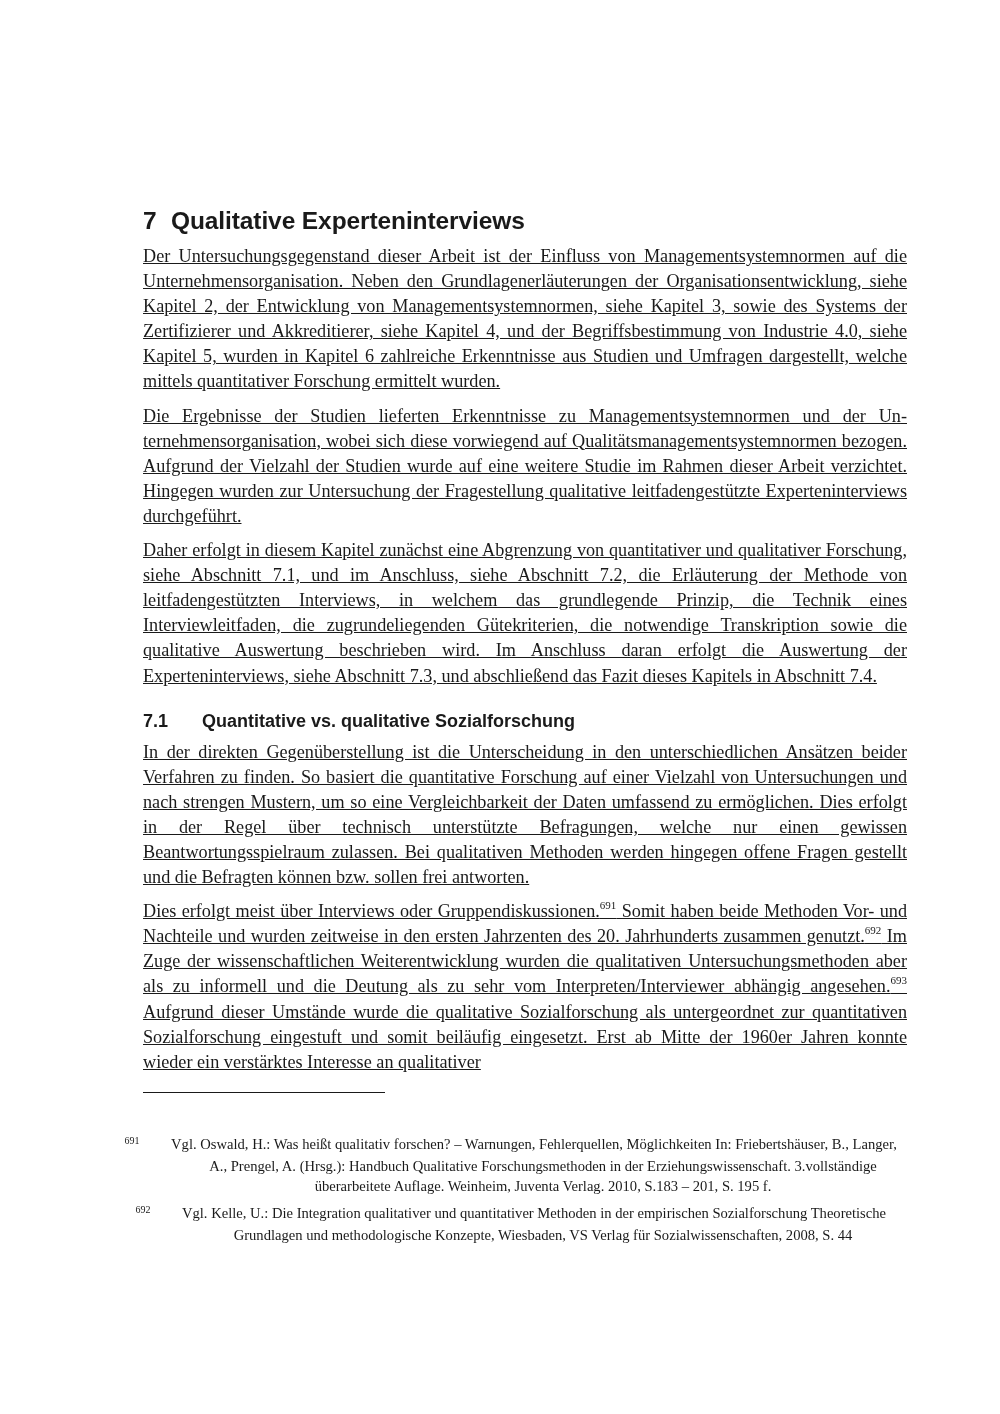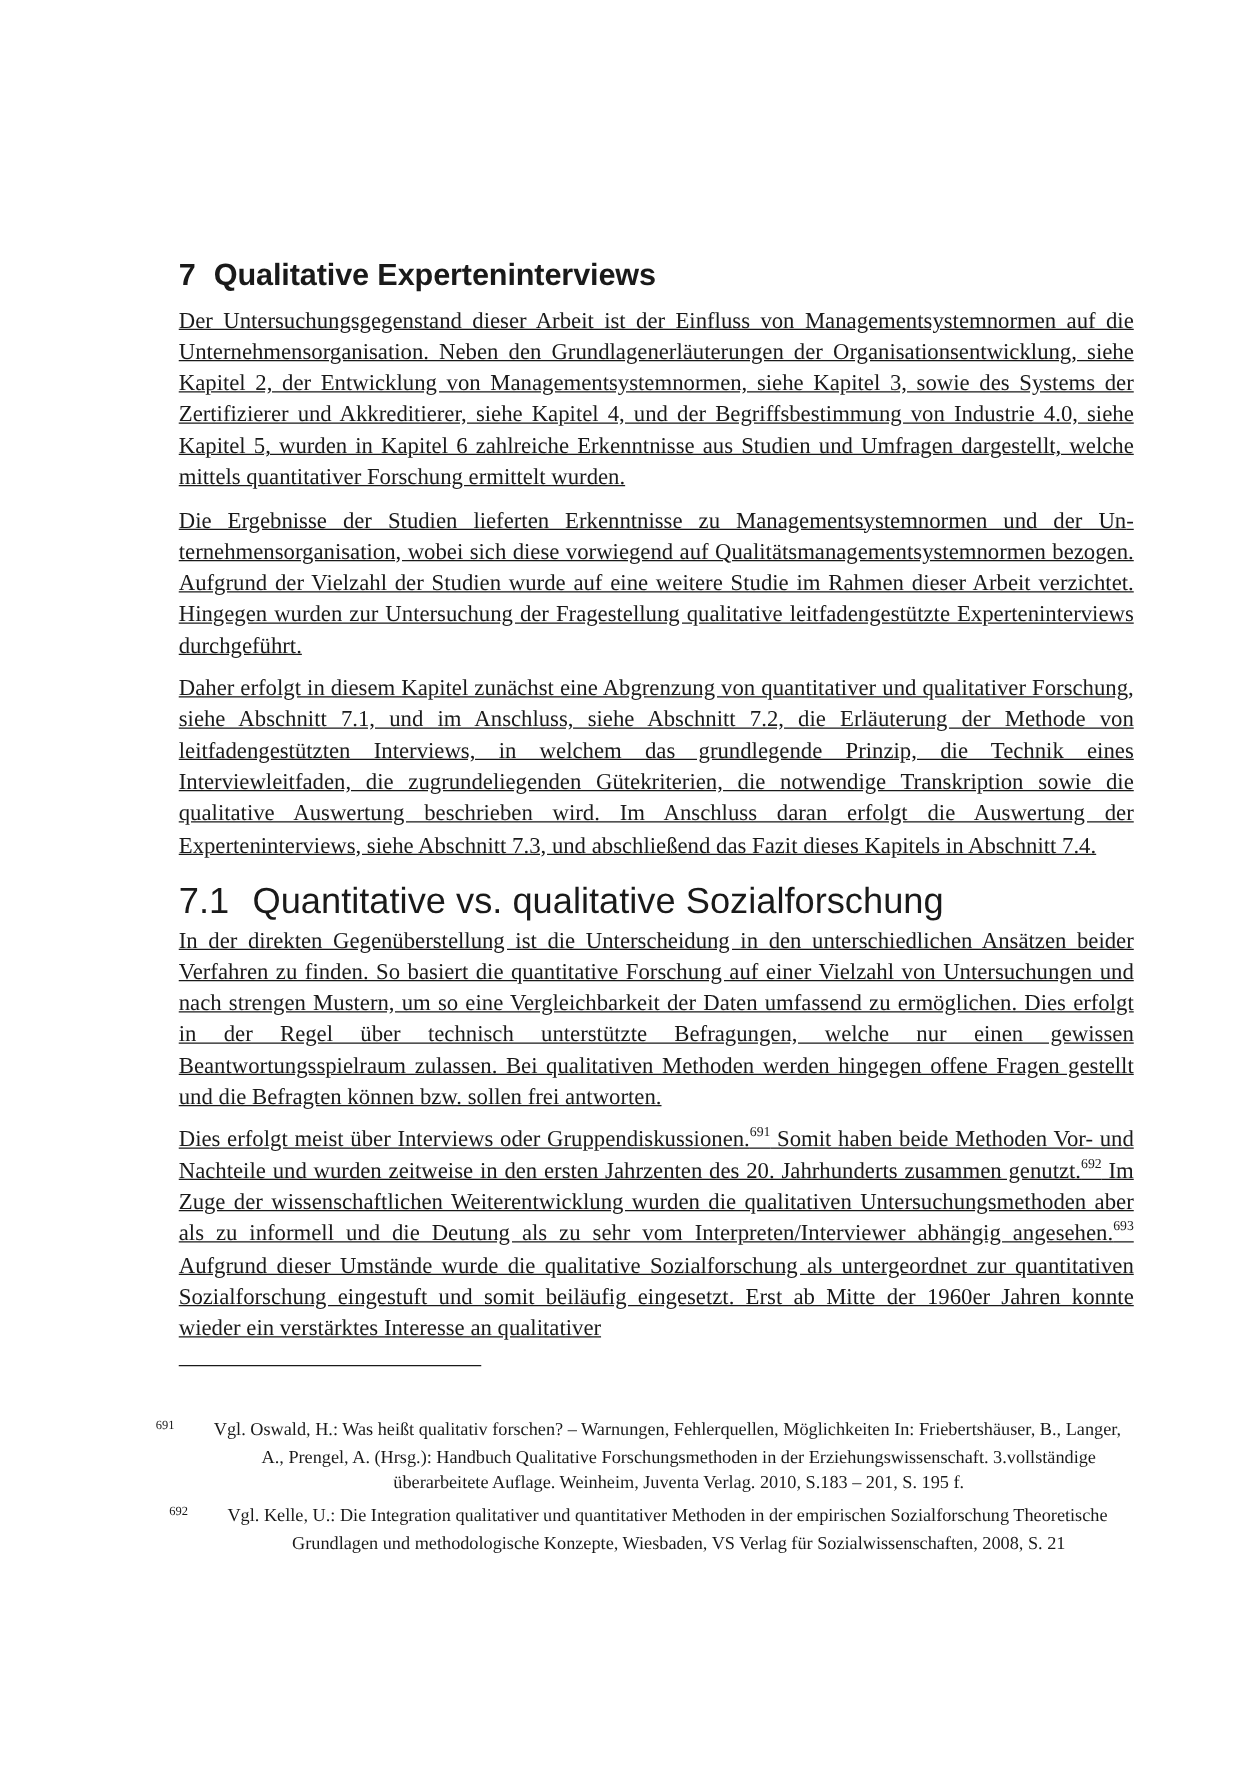--- a/index.html
+++ b/index.html
@@ -3,21 +3,21 @@
 <meta charset="utf-8">
 <style>
   html, body { margin: 0; padding: 0; background: #ffffff; }
   body { width: 1000px; height: 1414px; position: relative; overflow: hidden; color: #1a1a1a; }
   .page { position: absolute; left: 0; top: 0; width: 1000px; height: 1414px; background: #fff; }
   .header { position: absolute; left: 140px; top: 104px; width: 767px; height: 28px; border-bottom: 1px solid #808080; }
   .page-number { position: absolute; right: 2px; top: 2px; font-family: "Liberation Serif", serif; font-size: 18px; color: #1a1a1a; }
   .content { position: absolute; left: 143px; top: 156px; width: 764px; margin-top: 48px; }
   h1 { font-family: "Liberation Sans", sans-serif; font-weight: bold; font-size: 24.5px; margin: 0 0 6px 0; line-height: 34px; letter-spacing: -0.1px; }
   h1 .num { display: inline-block; width: 28px; }
-  h2 { font-family: "Liberation Sans", sans-serif; font-weight: normal; font-size: 29px; margin: 17px 0 4px 0; line-height: 30px; }
+  h2 { font-family: "Liberation Sans", sans-serif; font-weight: bold; font-size: 18px; margin: 17px 0 4px 0; line-height: 30px; }
   h2 .num { display: inline-block; width: 59px; }
   p { font-family: "Liberation Serif", serif; font-size: 18.2px; line-height: 25.1px; margin: 0 0 9px 0; text-align: justify; hyphens: manual; text-decoration: underline; }
   sup { font-size: 11px; line-height: 0; position: relative; top: -1px; }
   .fn-rule { position: absolute; left: 143px; top: 1092px; width: 242px; height: 0; border-top: 1.5px solid #1a1a1a; }
   .footnotes { position: absolute; left: 143px; top: 1134px; width: 762px; }
   .footnote { font-family: "Liberation Serif", serif; font-size: 14.6px; line-height: 20.2px; padding-left: 38px; text-indent: -38px; margin: 0 0 6px 0; text-align: center; }
   .footnote .fn-num { font-size: 10px; position: relative; top: -5px; display: inline-block; width: 0; white-space: nowrap; }
   .footnote .fn-text { padding-left: 20px; }
 </style>
 </head>
@@ -36,16 +36,16 @@
     <h2><span class="num">7.1</span><span>Quantitative vs. qualitative Sozialforschung</span></h2>
 
     <p>In der direkten Gegenüberstellung ist die Unterscheidung in den unterschiedlichen Ansätzen beider Verfahren zu finden. So basiert die quantitative Forschung auf einer Vielzahl von Un­tersuchungen und nach strengen Mustern, um so eine Vergleichbarkeit der Daten umfassend zu ermöglichen. Dies erfolgt in der Regel über technisch unterstützte Befragungen, welche nur einen gewissen Beantwortungsspielraum zulassen. Bei qualitativen Methoden werden hingegen offene Fragen gestellt und die Befragten können bzw. sollen frei antworten.</p>
     <p><span>Dies erfolgt meist über Interviews oder Gruppendiskussionen.</span><sup>691</sup><span> Somit haben beide Methoden Vor- und Nachteile und wurden zeitweise in den ersten Jahrzenten des 20. Jahrhunderts zusam­men genutzt.</span><sup>692</sup><span> Im Zuge der wissenschaftlichen Weiterentwicklung wurden die qualitativen Untersuchungsmethoden aber als zu informell und die Deutung als zu sehr vom Interpreten/In­terviewer abhängig angesehen.</span><sup>693</sup><span> Aufgrund dieser Umstände wurde die qualitative Sozialfor­schung als untergeordnet zur quantitativen Sozialforschung eingestuft und somit beiläufig ein­gesetzt. Erst ab Mitte der 1960er Jahren konnte wieder ein verstärktes Interesse an qualitativer</span></p>
   </div>
 
   <div class="fn-rule"></div>
 
   <div class="footnotes">
     <div class="footnote"><span class="fn-num">691</span><span class="fn-text">Vgl. Oswald, H.: Was heißt qualitativ forschen? – Warnungen, Fehlerquellen, Möglichkeiten In: Frieberts­häuser, B., Langer, A., Prengel, A. (Hrsg.): Handbuch Qualitative Forschungsmethoden in der Erziehungs­wissenschaft. 3.vollständige überarbeitete Auflage. Weinheim, Juventa Verlag. 2010, S.183 – 201, S. 195 f.</span></div>
-    <div class="footnote"><span class="fn-num">692</span><span class="fn-text">Vgl. Kelle, U.: Die Integration qualitativer und quantitativer Methoden in der empirischen Sozialforschung Theoretische Grundlagen und methodologische Konzepte, Wiesbaden, VS Verlag für Sozialwissenschaf­ten, 2008, S. 21</span></div>
+    <div class="footnote"><span class="fn-num">692</span><span class="fn-text">Vgl. Kelle, U.: Die Integration qualitativer und quantitativer Methoden in der empirischen Sozialforschung Theoretische Grundlagen und methodologische Konzepte, Wiesbaden, VS Verlag für Sozialwissenschaf­ten, 2008, S. 44</span></div>
   </div>
 
 </div>
 
 </body></html>

